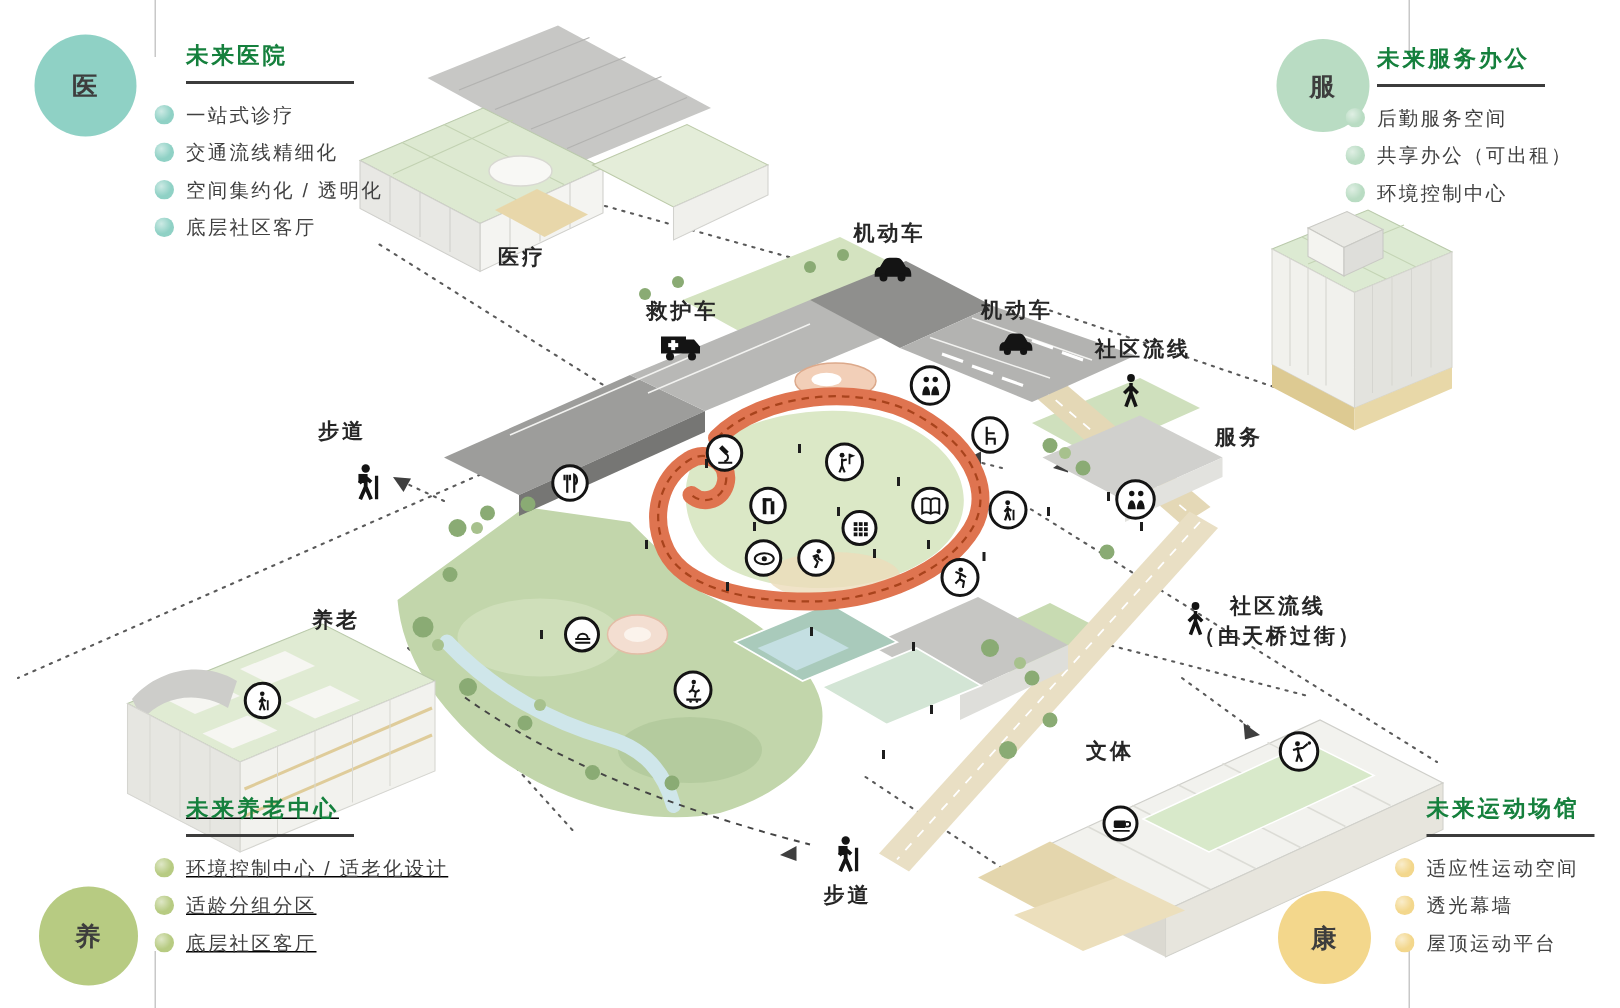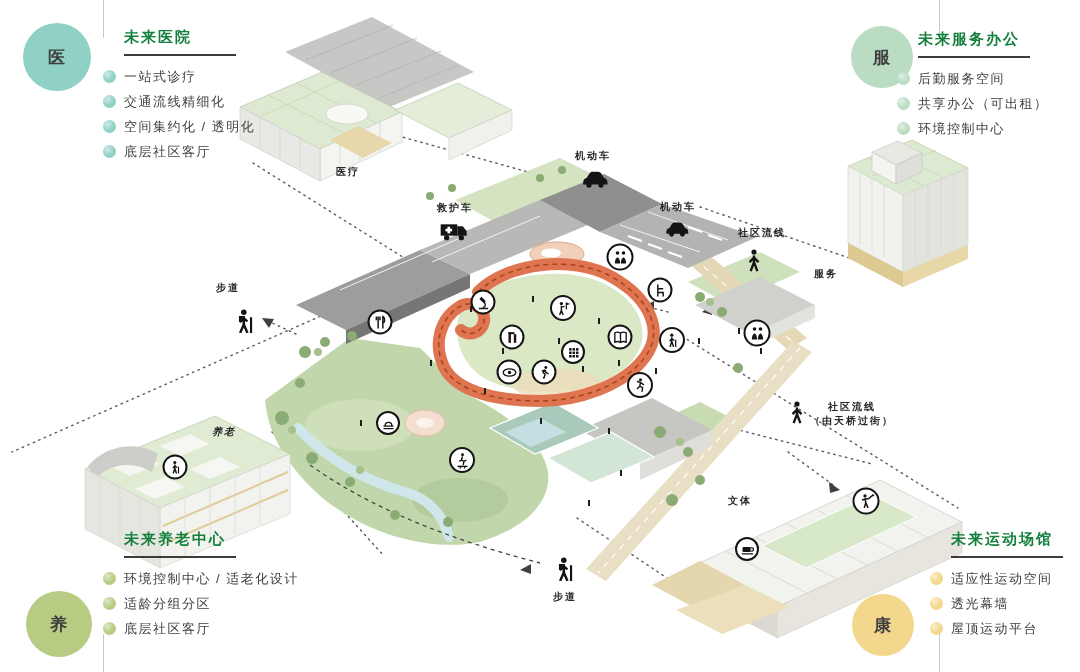--- a/index.html
+++ b/index.html
@@ -13,21 +13,21 @@
   
   .panel{position:absolute;z-index:4}
   .panel-title{font-size:15px;font-weight:700;color:#15803d;letter-spacing:2px;margin:0 0 0 21px;white-space:nowrap}
   .panel-rule{height:2px;background:#3c3c3c;width:112px;margin:7px 0 0 21px}
   .feature-list{list-style:none;margin:8px 0 0;padding:0}
   .feature-item{display:flex;align-items:center;height:25px;font-size:13px;color:#404040;
                 letter-spacing:1.5px;white-space:nowrap}
   .dot{width:13px;height:13px;border-radius:50%;margin-right:8px;flex:0 0 13px;
        background:radial-gradient(circle at 35% 32%, rgba(255,255,255,.55), rgba(255,255,255,0) 55%) var(--dot,#999)}
   
-  .scene-label{position:absolute;transform:translate(-50%,-50%);font-size:10px;font-weight:700;color:#262626;
+  .scene-label{position:absolute;transform:translate(-50%,-50%);font-size:14px;font-weight:700;color:#262626;
                letter-spacing:2px;white-space:nowrap;text-align:center;line-height:1.4}
   .glyph{position:absolute;transform:translate(-50%,-50%);color:#141414}
   .marker{position:absolute;transform:translate(-50%,-50%);color:#141414;background:#fff;
           border:2px solid #141414;border-radius:50%;box-sizing:border-box;padding:2.5px}
   .glyph svg,.marker svg{width:100%;height:100%;display:block}
 </style>
 </head>
 <body>
 
 <svg class="scene-art" width="1080" height="672" viewBox="0 0 1080 672">
@@ -416,21 +416,21 @@
       <li class="feature-item">
         <span class="dot"></span>
         <span>共享办公（可出租）</span>
       </li>
       <li class="feature-item">
         <span class="dot"></span>
         <span>环境控制中心</span>
       </li>
     </ul>
 </div>
-<div class="panel" style="left: 103px; top: 530px; --dot: #b7cb82;">
+<div class="panel" style="left: 103px; top: 530px; text-decoration: underline; --dot: #b7cb82;">
   <h2 class="panel-title">未来养老中心</h2>
   <div class="panel-rule"></div>
   <ul class="feature-list">
       <li class="feature-item">
         <span class="dot"></span>
         <span>环境控制中心 / 适老化设计</span>
       </li>
       <li class="feature-item">
         <span class="dot"></span>
         <span>适龄分组分区</span>
@@ -469,27 +469,27 @@
     </div>
     <div class="scene-label" style="left: 455px; top: 208px; text-align: right;">
       <div>救护车</div>
     </div>
     <div class="scene-label" style="left: 678px; top: 207px;">
       <div>机动车</div>
     </div>
     <div class="scene-label" style="left: 762px; top: 233px;">
       <div>社区流线</div>
     </div>
-    <div class="scene-label" style="left: 826px; top: 274px; text-align: center;">
+    <div class="scene-label" style="left: 826px; top: 292px; text-align: center;">
       <div>服务</div>
     </div>
     <div class="scene-label" style="left: 228px; top: 288px;">
       <div>步道</div>
     </div>
-    <div class="scene-label" style="left: 224px; top: 432px; font-style: italic;">
+    <div class="scene-label" style="left: 224px; top: 414px;">
       <div>养老</div>
     </div>
     <div class="scene-label" style="left: 852px; top: 414px;">
       <div>社区流线</div>
       <div>（由天桥过街）</div>
     </div>
     <div class="scene-label" style="left: 740px; top: 501px;">
       <div>文体</div>
     </div>
     <div class="scene-label" style="left: 565px; top: 597px;">

